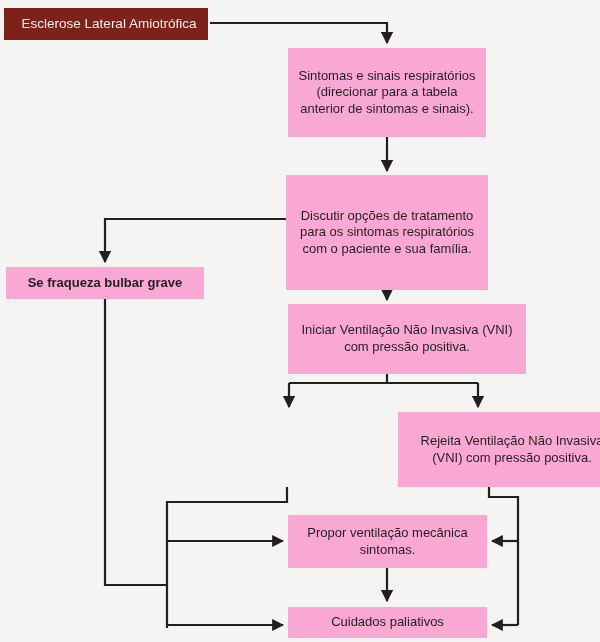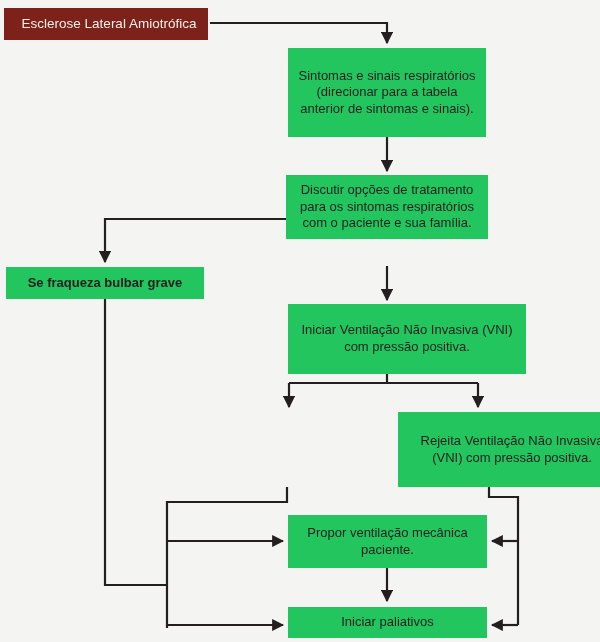--- a/index.html
+++ b/index.html
@@ -24,21 +24,21 @@
     align-items: center;
     justify-content: center;
     text-align: center;
     color: #231f20;
     font-size: 13px;
     line-height: 1.28;
     padding: 4px 6px;
     z-index: 3;
   }
   .node.orange {
-    background: #22c55e;
+    background: #f9a8d4;
   }
   .node.dark {
     background: #7d211b;
     color: #f2efe9;
     font-size: 13.5px;
     justify-content: flex-start;
     padding-left: 12px;
   }
   .node .txt {
     display: block;
@@ -96,38 +96,38 @@
   </svg>
 
   <div class="node dark" style="left:4px; top:8px; width:204px; height:32px;">
     <span class="txt">Esclerose Lateral Amiotrófica</span>
   </div>
 
   <div class="node orange" style="left:288px; top:48px; width:198px; height:89px;">
     <span class="txt">Sintomas e sinais respiratórios (direcionar para a tabela anterior de sintomas e sinais).</span>
   </div>
 
-  <div class="node orange" style="left:286px; top:175px; width:202px; height:64px;">
+  <div class="node orange" style="left:286px; top:175px; width:202px; height:115px;">
     <span class="txt">Discutir opções de tratamento para os sintomas respiratórios com o paciente e sua família.</span>
   </div>
 
   <div class="node orange" style="left:6px; top:267px; width:198px; height:32px;font-weight:bold;">
     <span class="txt">Se fraqueza bulbar grave</span>
   </div>
 
   <div class="node orange" style="left:288px; top:304px; width:238px; height:70px;">
     <span class="txt">Iniciar Ventilação Não Invasiva (VNI) com pressão positiva.</span>
   </div>
 
 
   <div class="node orange" style="left:398px; top:412px; width:228px; height:75px;">
     <span class="txt">Rejeita Ventilação Não Invasiva (VNI) com pressão positiva.</span>
   </div>
 
   <div class="node orange" style="left:288px; top:515px; width:199px; height:53px;">
-    <span class="txt">Propor ventilação mecânica paciente.</span>
+    <span class="txt">Propor ventilação mecânica sintomas.</span>
   </div>
 
   <div class="node orange" style="left:288px; top:607px; width:199px; height:31px;">
-    <span class="txt">Iniciar paliativos</span>
+    <span class="txt">Cuidados paliativos</span>
   </div>
 
 </div>
 
 </body></html>

